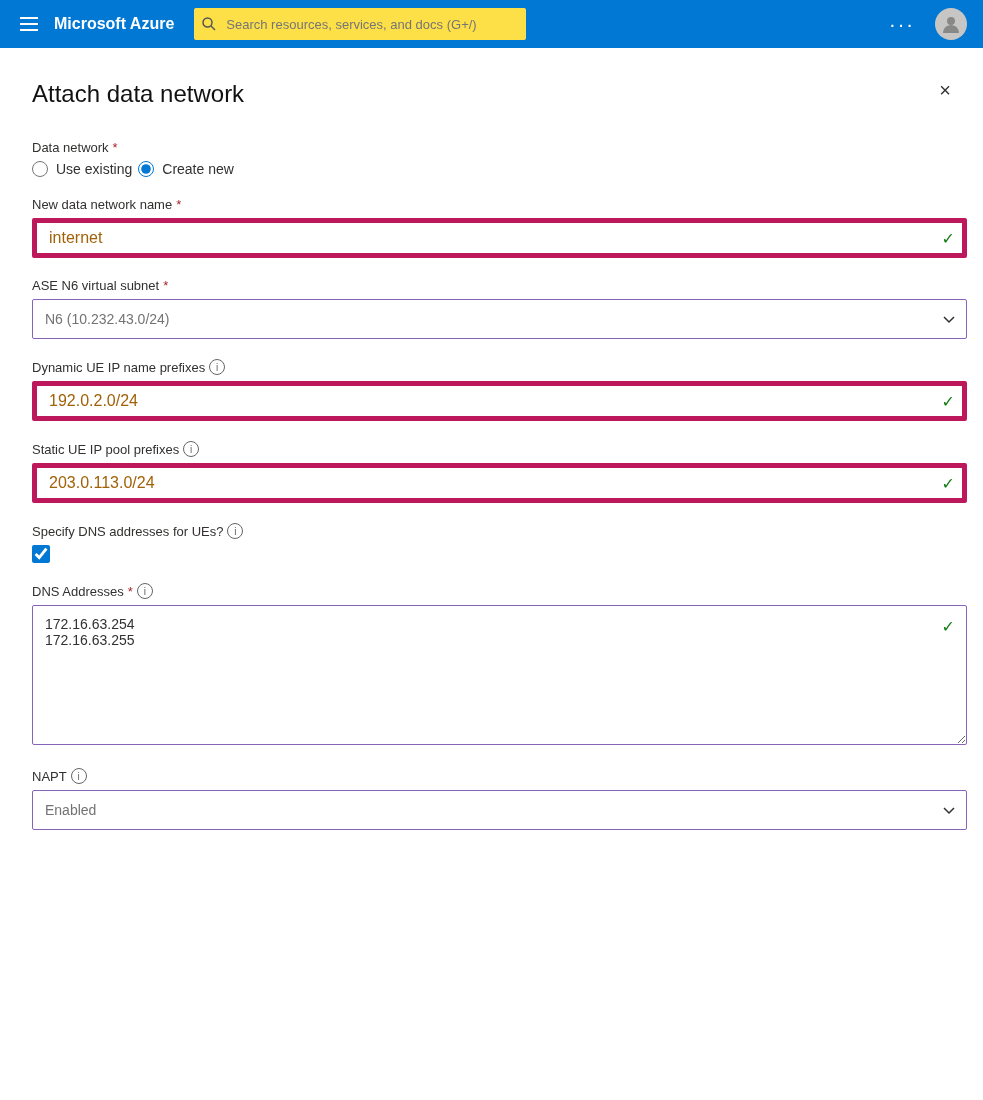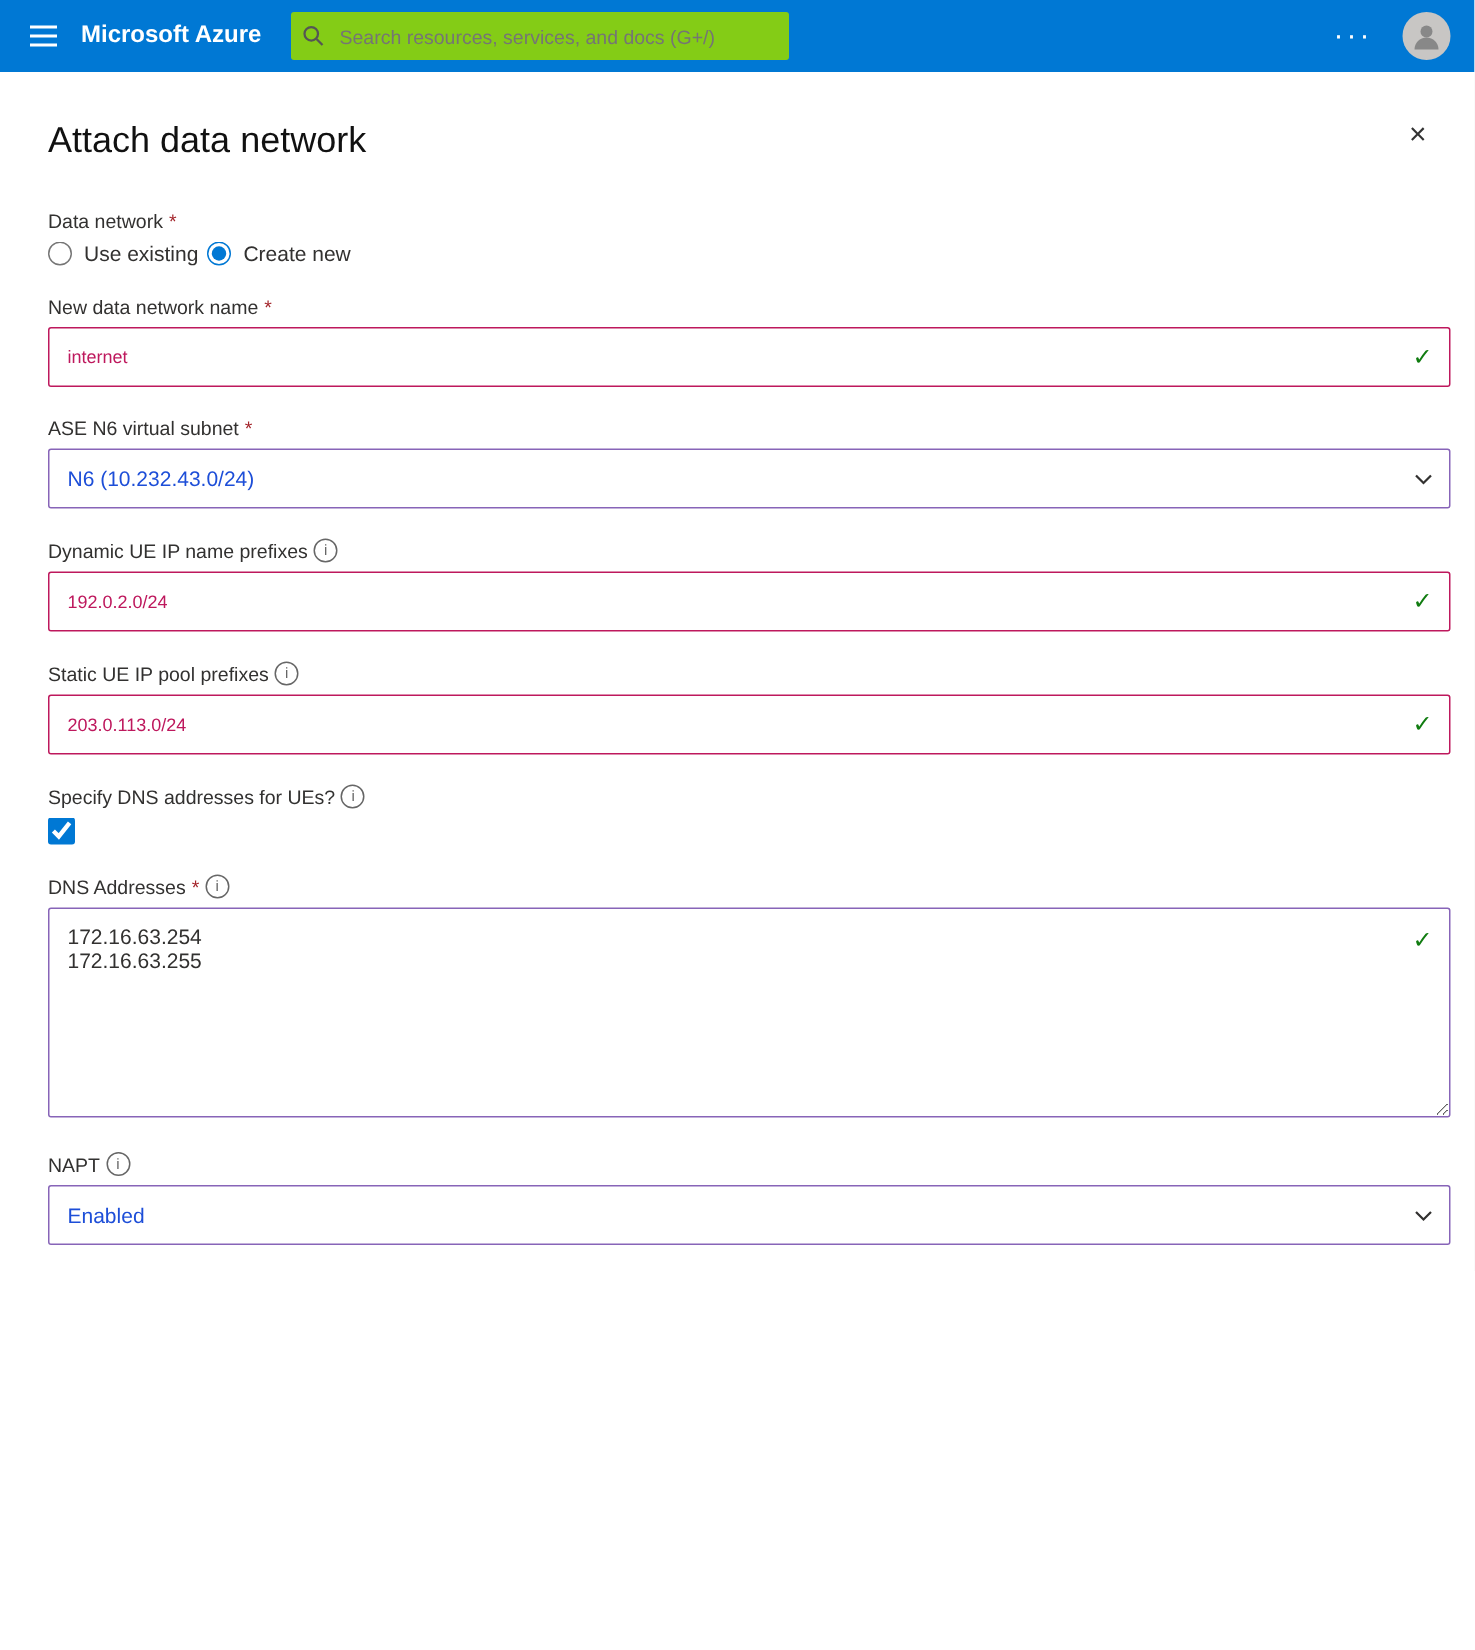--- a/index.html
+++ b/index.html
@@ -46,21 +46,21 @@
       max-width: 480px;
       margin-left: 8px;
     }
     .nav-search input {
       width: 100%;
       height: 32px;
       border-radius: 2px;
       border: none;
       padding: 0 12px 0 32px;
       font-size: 13px;
-      background: #84cc16;
+      background: #fde047;
       color: #333;
       outline: none;
     }
     .nav-search-wrapper {
       position: relative;
     }
     .nav-search-wrapper .search-icon-svg {
       position: absolute;
       left: 8px;
       top: 50%;
@@ -171,25 +171,25 @@
       color: #323130;
     }
 
     
     .text-input-wrapper {
       position: relative;
     }
     .text-input {
       width: 100%;
       height: 40px;
-      border: 1px solid #be185d;
+      border: 5px solid #be185d;
       border-radius: 2px;
       padding: 0 40px 0 12px;
-      font-size: 12px;
-      color: #be185d;
+      font-size: 16px;
+      color: #a16207;
       outline: none;
     }
     .input-check-icon {
       position: absolute;
       right: 12px;
       top: 50%;
       transform: translateY(-50%);
       color: #107c10;
       font-size: 16px;
     }
@@ -198,21 +198,21 @@
     .select-wrapper {
       position: relative;
     }
     .select-field {
       width: 100%;
       height: 40px;
       border: 1px solid #8764b8;
       border-radius: 2px;
       padding: 0 40px 0 12px;
       font-size: 14px;
-      color: #1d4ed8;
+      color: #737373;
       background: white;
       appearance: none;
       -webkit-appearance: none;
       cursor: pointer;
       outline: none;
     }
     .select-chevron {
       position: absolute;
       right: 12px;
       top: 50%;

